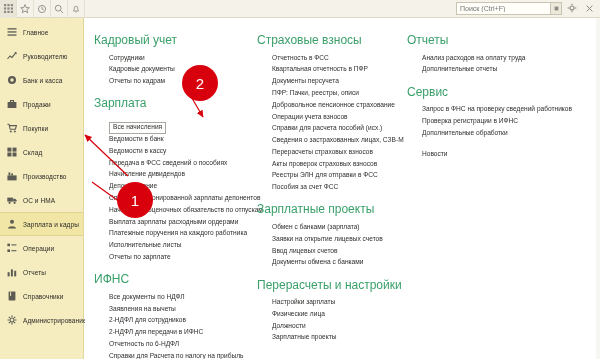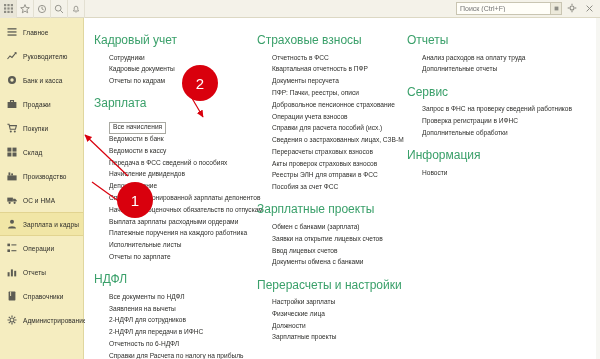--- a/index.html
+++ b/index.html
@@ -386,21 +386,21 @@
     <div class="cols" id="menu-cols">
         <div class="col col1">
           <div class="group">
             <div class="group-title">Кадровый учет</div>
             <div class="m-item">Сотрудники</div>
             <div class="m-item">Кадровые документы</div>
             <div class="m-item">Отчеты по кадрам</div>
           </div>
           <div class="group"><div class="group-title">Зарплата</div><div class="m-item selected">Все начисления</div><div class="m-item">Ведомости в банк</div><div class="m-item">Ведомости в кассу</div><div class="m-item">Передача в ФСС сведений о пособиях</div><div class="m-item">Начисление дивидендов</div><div class="m-item">Депонирование</div><div class="m-item">Списание депонированной зарплаты депонентов</div><div class="m-item">Начисление оценочных обязательств по отпускам</div><div class="m-item">Выплата зарплаты расходными ордерами</div><div class="m-item">Платежные поручения на каждого работника</div><div class="m-item">Исполнительные листы</div><div class="m-item">Отчеты по зарплате</div></div>
           <div class="group">
-            <div class="group-title">НДФЛ</div>
+            <div class="group-title">ИФНС</div>
             <div class="m-item">Все документы по НДФЛ</div>
             <div class="m-item">Заявления на вычеты</div>
             <div class="m-item">2-НДФЛ для сотрудников</div>
             <div class="m-item">2-НДФЛ для передачи в ИФНС</div>
             <div class="m-item">Отчетность по 6-НДФЛ</div>
             <div class="m-item">Справки для Расчета по налогу на прибыль</div>
           </div>
         </div>
         <div class="col col2">
           <div class="group">
@@ -439,21 +439,20 @@
             <div class="m-item">Анализ расходов на оплату труда</div>
             <div class="m-item">Дополнительные отчеты</div>
           </div>
           <div class="group">
             <div class="group-title">Сервис</div>
             <div class="m-item">Запрос в ФНС на проверку сведений работников</div>
             <div class="m-item">Проверка регистрации в ИФНС</div>
             <div class="m-item">Дополнительные обработки</div>
           </div>
           <div class="group">
-            <div class="group-title">Информация</div>
             <div class="m-item">Новости</div>
           </div>
         </div>
       </div>
   </div>
 
   <div class="scroll-right"></div>
 
   <svg class="arrow-svg">
     <defs>

